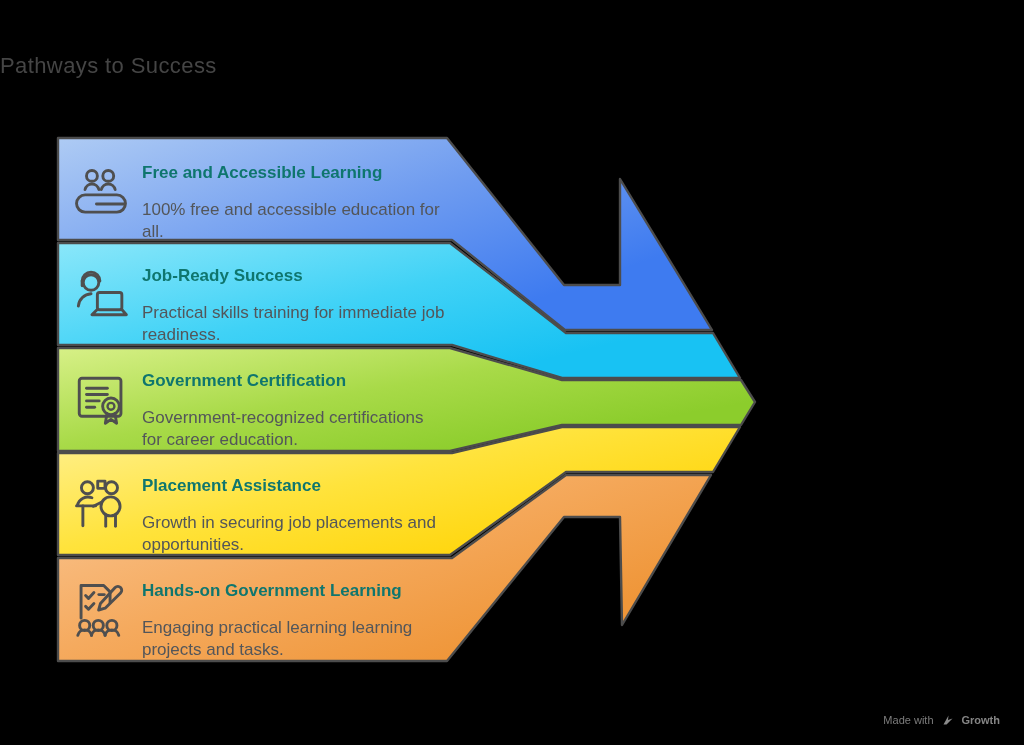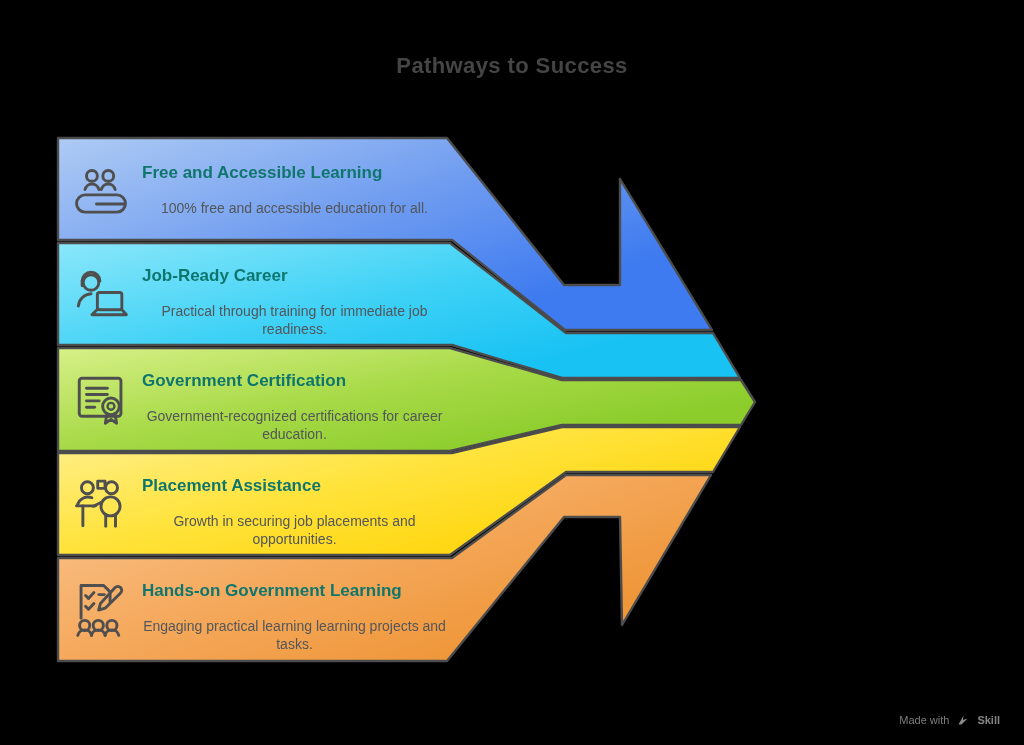--- a/index.html
+++ b/index.html
@@ -1,33 +1,33 @@
 <!DOCTYPE html>
 <html><head>
 <meta charset="utf-8">
 <style>
   html,body{margin:0;padding:0;background:#000;}
   .canvas{
     position:relative;width:1024px;height:745px;background:#000;overflow:hidden;
     font-family:"Liberation Sans",sans-serif;
   }
   .title{
-    position:absolute;top:53px;left:0;right:0;text-align:center;
-    font-size:22px;font-weight:700;letter-spacing:.4px;color:#454545;
+    position:absolute;top:53px;left:0;right:0;
+    font-size:22px;font-weight:400;letter-spacing:.4px;color:#454545;
   }
   .arrow-svg{position:absolute;left:0;top:0;}
   .band-content{position:absolute;left:72px;width:400px;}
   .band-icon{position:absolute;left:0;top:0;width:58px;height:58px;}
   .band-heading{
     position:absolute;left:70px;top:0;font-size:17px;font-weight:700;color:#0f766e;
     white-space:nowrap;
   }
   .band-desc{
     position:absolute;left:70px;top:36px;width:305px;
-    font-size:14px;line-height:1.32;color:#53565a;text-align:center;
+    font-size:17px;line-height:1.32;color:#53565a;
   }
   .outcome-label{
     position:absolute;left:780px;top:388px;width:195px;
     font-size:12.5px;line-height:1.36;font-weight:600;color:#4d4d4d;
   }
   .footer{
     position:absolute;right:24px;bottom:19px;display:flex;align-items:flex-end;gap:8px;
     font-size:11px;color:#7d7d7d;
   }
   .footer .brand{font-weight:700;color:#858585;}
@@ -95,22 +95,22 @@
     <svg class="band-icon" style="top:2px" viewBox="0 0 32 32">
       <g class="icon-stroke">
         <circle cx="10.5" cy="8" r="4.3"></circle>
         <path d="M5.6,7.2 a4.9,4.9 0 0 1 9.8,0"></path>
         <path d="M5.6,7.2 v2.6"></path>
         <path d="M3.5,21 a7.5,7.5 0 0 1 7,-6.8"></path>
         <rect x="14" y="13.5" width="13.5" height="9.5" rx="1.2"></rect>
         <path d="M13.8,23 L11,25.8 H30 L27.6,23"></path>
       </g>
     </svg>
-    <div class="band-heading">Job-Ready Career</div>
-    <div class="band-desc">Practical through training for immediate job readiness.</div>
+    <div class="band-heading">Job-Ready Success</div>
+    <div class="band-desc">Practical skills training for immediate job readiness.</div>
   </div>
 
   <div class="band-content" style="top:371px">
     <svg class="band-icon" style="top:0px" viewBox="0 0 32 32">
       <g class="icon-stroke">
         <rect x="4" y="4" width="23" height="21" rx="1.5"></rect>
         <path d="M8,9.5 H19.5"></path>
         <path d="M8,13 H19.5"></path>
         <path d="M8,16.5 H15"></path>
         <path d="M8,20 H12.5"></path>
@@ -161,16 +161,16 @@
     <div class="band-heading">Hands-on Government Learning</div>
     <div class="band-desc">Engaging practical learning learning projects and tasks.</div>
   </div>
 
 
   <div class="footer">
     <span>Made with</span>
     <svg width="12" height="12" viewBox="0 0 12 12">
       <path d="M1.5,10.5 L6.5,1.5 L6,6 L10.5,4.5 L4.5,10.5 Z" fill="#8a8a8a"></path>
     </svg>
-    <span class="brand">Skill</span>
+    <span class="brand">Growth</span>
   </div>
 
 </div>
 
 </body></html>

